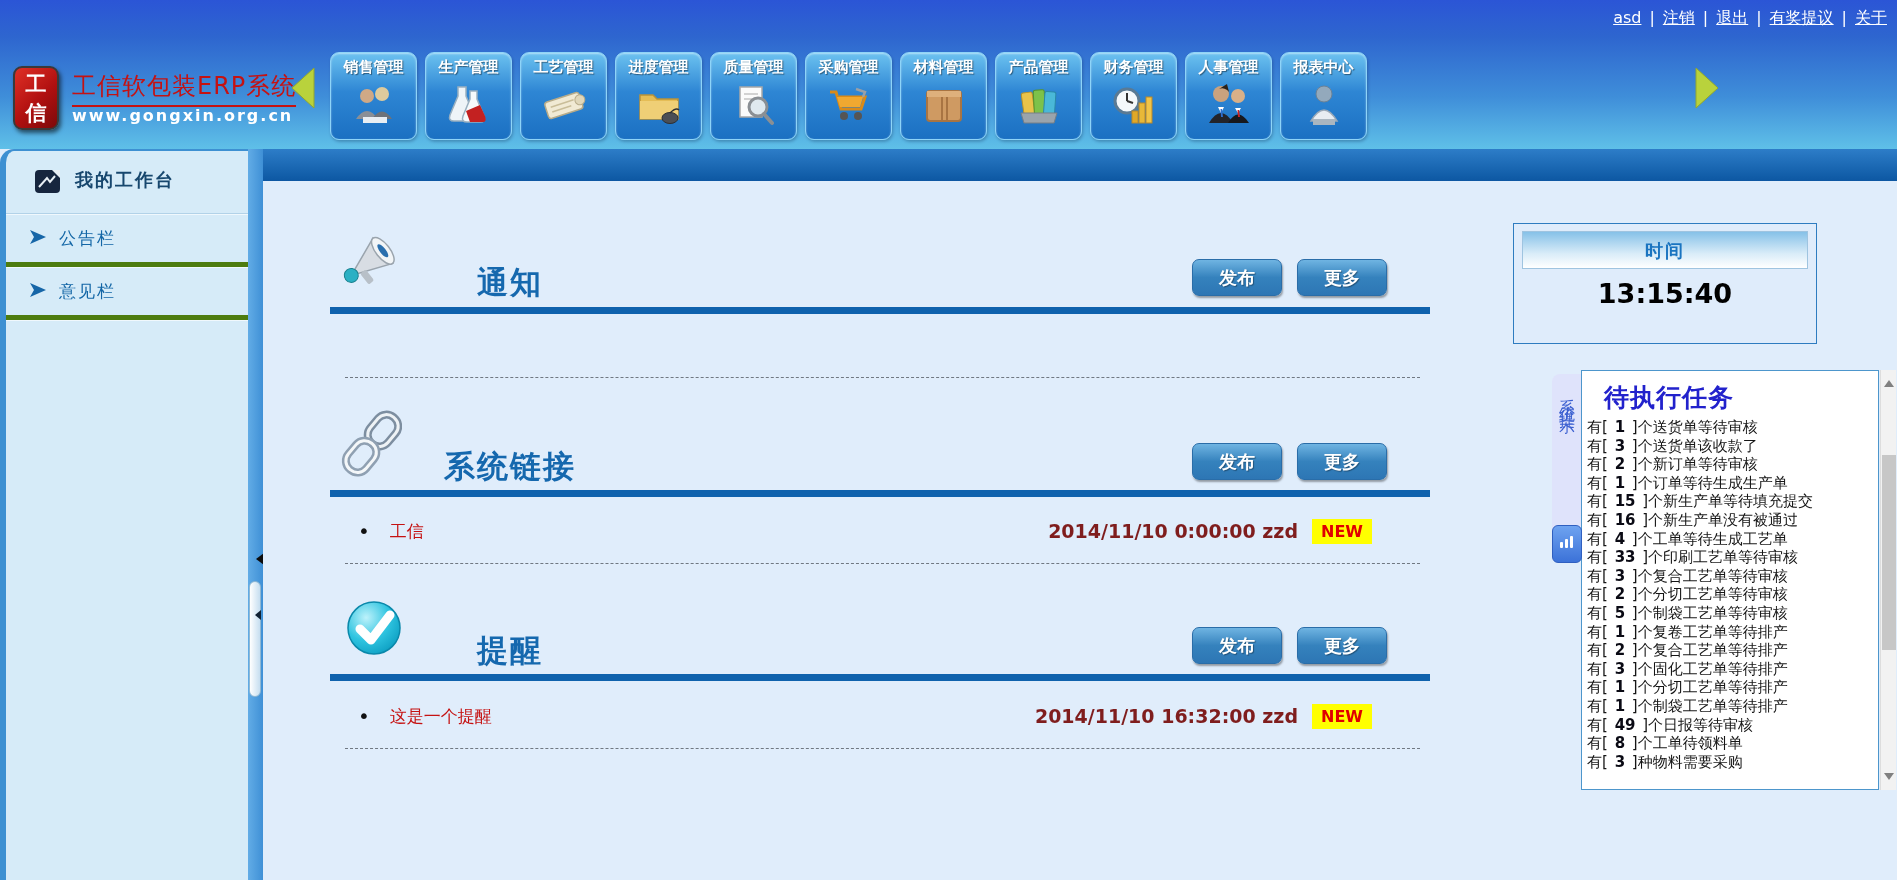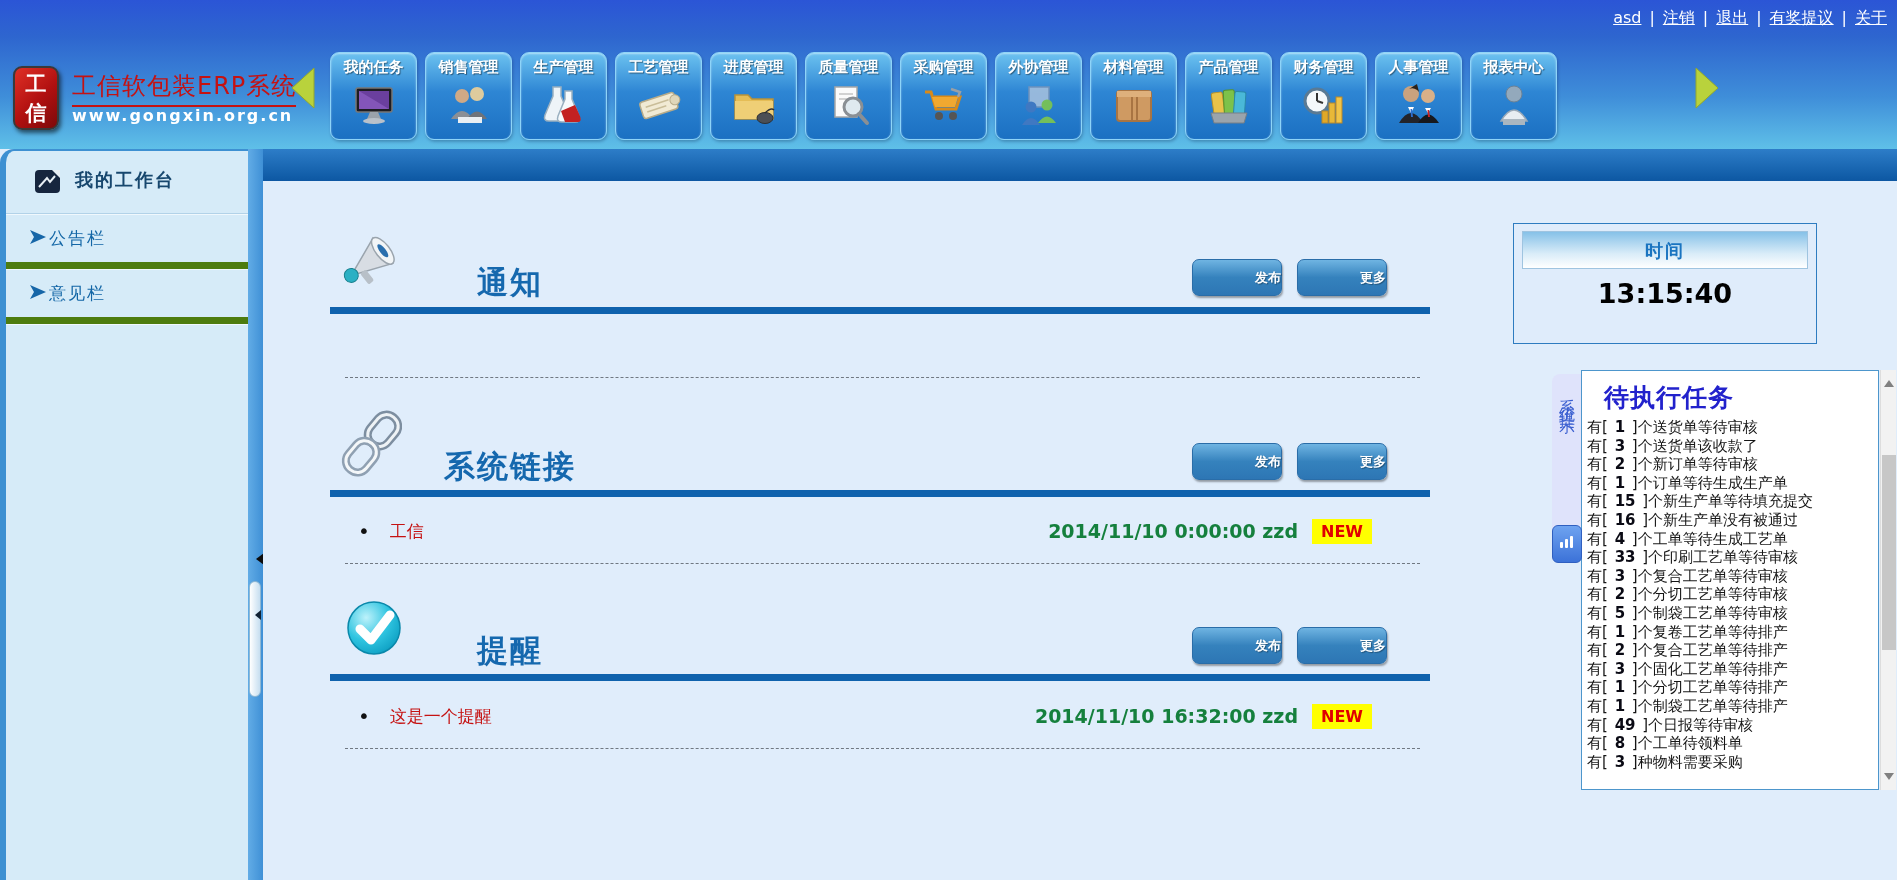--- a/index.html
+++ b/index.html
@@ -35,22 +35,22 @@
   .nav-icon { margin-top:6px; width:46px; height:46px; }
   .nav-icon svg { width:46px; height:46px; }
 
   
   .sidebar { position:absolute; left:0; top:149px; width:248px; height:731px;
     background:#d6ebf8; border-left:6px solid #3d90d2; border-top:2px solid #3d90d2;
     border-radius:14px 0 0 0; }
   .sidebar-header { display:flex; align-items:flex-start; gap:14px; padding:17px 0 14px 28px;
     border-bottom:1px solid #b2d2e8; box-shadow:0 1px 0 #f0f8fd; }
   .sidebar-header .lbl { color:#17476e; font-weight:bold; font-size:18px; letter-spacing:2px; }
-  .side-item { display:flex; align-items:center; gap:1px; padding:13px 0 12px 22px;
-    border-bottom:7px solid #4d7c0f; box-shadow:0 1px 0 #f0f8fd; cursor:pointer; }
+  .side-item { display:flex; align-items:center; gap:11px; padding:13px 0 12px 22px;
+    border-bottom:5px solid #4d7c0f; box-shadow:0 1px 0 #f0f8fd; cursor:pointer; }
   .side-item .lbl { color:#1366a6; font-size:17px; letter-spacing:2px; }
 
   
   .splitter { position:absolute; left:248px; top:149px; width:15px; height:731px;
     background:linear-gradient(90deg,#62ace6,#3f90d6); cursor:pointer; }
   .split-tri { position:absolute; top:404px; left:2px; width:0; height:0;
     border:6px solid transparent; border-right:8px solid #0c0c0c; }
   .split-pill { position:absolute; top:432px; left:1px; width:12px; height:116px;
     background:linear-gradient(90deg,#feffff,#c6def0); border:1px solid #8fb8d4; border-radius:7px; }
   .split-pill .tri { position:absolute; top:28px; left:0px; width:0; height:0;
@@ -61,27 +61,27 @@
   .dark-bar { position:absolute; left:263px; top:149px; width:1634px; height:32px;
     background:linear-gradient(180deg,#2d7dc8 0%,#115da8 85%,#0d57a2 100%); }
 
   .sec-icon { position:absolute; }
   .sec-title { position:absolute; left:360px; width:300px; text-align:center;
     color:#1568ae; font-size:31px; font-weight:bold; letter-spacing:2px; }
   .rule { position:absolute; left:330px; width:1100px; height:7px; background:#0f62ad; }
   .dash { position:absolute; left:345px; width:1075px; border-top:1px dashed #707882; }
   .btn { position:absolute; width:90px; height:37px; border-radius:7px; border:1px solid #2a6da8;
     background:linear-gradient(180deg,#6fb4e2 0%,#3582bd 50%,#2d76b4 100%);
-    color:#fff; font-weight:bold; font-size:13px; text-align:right; line-height:35px;
+    color:#fff; font-weight:bold; font-size:18px; text-align:center; line-height:35px;
     box-shadow:1px 2px 2px rgba(0,0,0,.35); text-shadow:1px 1px 1px rgba(0,0,0,.35); cursor:pointer; }
   .entry { position:absolute; left:358px; width:1014px; height:32px; display:flex; align-items:center; }
   .entry .bullet { color:#111; font-size:20px; }
   .entry .etext { color:#c51212; font-size:17px; margin-left:20px; cursor:pointer; }
   .entry .spacer { flex:1; }
-  .entry .meta { color:#15803d; font-weight:bold; font-size:19px; }
+  .entry .meta { color:#7f1d1d; font-weight:bold; font-size:19px; }
   .entry .badge { margin-left:14px; background:#ffff00; color:#e00000; font-weight:bold;
     font-size:16px; padding:3px 9px; }
 
   
   .time-panel { position:absolute; left:1513px; top:223px; width:304px; height:121px;
     border:1px solid #2e7cc0; background:#dfecfb; }
   .time-head { margin:7px 8px 0 8px; height:38px; border:1px solid #9fc4e0;
     background:linear-gradient(180deg,#86c1e8 0%,#d9ecf8 60%,#ffffff 100%);
     color:#1a74c0; font-weight:bold; font-size:18px; text-align:center; line-height:37px; letter-spacing:2px; }
   .time-val { margin-top:9px; text-align:center; color:#000; font-weight:bold; font-size:27px; }
@@ -122,30 +122,20 @@
     <div class="brand-title">工信软包装ERP系统</div>
     <div class="brand-url">www.gongxin.org.cn</div>
 
     <div class="nav-arrow left">
       <svg width="26" height="44" viewBox="0 0 26 44">
           <polygon points="24,2 2,22 24,42" fill="#b9d23c" stroke="#93a82c" stroke-width="1"></polygon>
         </svg>
     </div>
     <div class="nav">
         <div class="nav-item">
-          <div class="nav-label">我的任务</div>
-          <div class="nav-icon"><svg viewBox="0 0 46 46">
-              <rect x="5" y="5" width="36" height="24" rx="2" fill="#1c1c22" stroke="#777" stroke-width="1.5"></rect>
-              <rect x="8" y="8" width="30" height="18" fill="#6a3f9e"></rect>
-              <path d="M8 8 L38 26 L8 26 Z" fill="#8f5fc4" opacity=".7"></path>
-              <path d="M19 29 h8 l3 7 h-14 Z" fill="#9aa2ab"></path>
-              <ellipse cx="23" cy="38" rx="11" ry="3" fill="#b9c1ca"></ellipse>
-            </svg></div>
-        </div>
-        <div class="nav-item">
           <div class="nav-label">销售管理</div>
           <div class="nav-icon"><svg viewBox="0 0 46 46">
               <circle cx="16" cy="13" r="7" fill="#cfa986"></circle>
               <circle cx="31" cy="11" r="7" fill="#decb9d"></circle>
               <path d="M5 36 q11 -16 22 0 Z" fill="#8a8f96"></path>
               <path d="M21 36 q10 -15 20 0 Z" fill="#6e737a"></path>
               <rect x="12" y="34" width="24" height="6" fill="#e9eef2"></rect>
             </svg></div>
         </div>
         <div class="nav-item">
@@ -187,30 +177,20 @@
             </svg></div>
         </div>
         <div class="nav-item">
           <div class="nav-label">采购管理</div>
           <div class="nav-icon"><svg viewBox="0 0 46 46">
               <path d="M4 9 h6 l5 17 h20 l4 -12 h-26" fill="none" stroke="#d98a18" stroke-width="3"></path>
               <path d="M11 14 h26 l-3 10 h-20 Z" fill="#f0a830"></path>
               <circle cx="18" cy="33" r="4" fill="#555"></circle>
               <circle cx="32" cy="33" r="4" fill="#555"></circle>
               <path d="M30 6 l9 3 -2 5" fill="none" stroke="#9aa0a6" stroke-width="2.5"></path>
-            </svg></div>
-        </div>
-        <div class="nav-item">
-          <div class="nav-label">外协管理</div>
-          <div class="nav-icon"><svg viewBox="0 0 46 46">
-              <rect x="13" y="4" width="20" height="20" fill="#a9c2de" opacity=".85" stroke="#7a94b8" stroke-width="1.5"></rect>
-              <circle cx="15" cy="24" r="5.5" fill="#3f78c2"></circle>
-              <path d="M6 42 q9 -14 18 0 Z" fill="#3f78c2"></path>
-              <circle cx="31" cy="22" r="5.5" fill="#74bf5a"></circle>
-              <path d="M22 40 q9 -13 18 0 Z" fill="#74bf5a"></path>
             </svg></div>
         </div>
         <div class="nav-item">
           <div class="nav-label">材料管理</div>
           <div class="nav-icon"><svg viewBox="0 0 46 46">
               <rect x="6" y="8" width="34" height="30" rx="3" fill="#cf9a62" stroke="#a87442" stroke-width="2"></rect>
               <rect x="6" y="8" width="34" height="6" fill="#deb07c"></rect>
               <line x1="21" y1="14" x2="21" y2="38" stroke="#a87442" stroke-width="2"></line>
               <line x1="26" y1="14" x2="26" y2="38" stroke="#a87442" stroke-width="2"></line>
             </svg></div>

